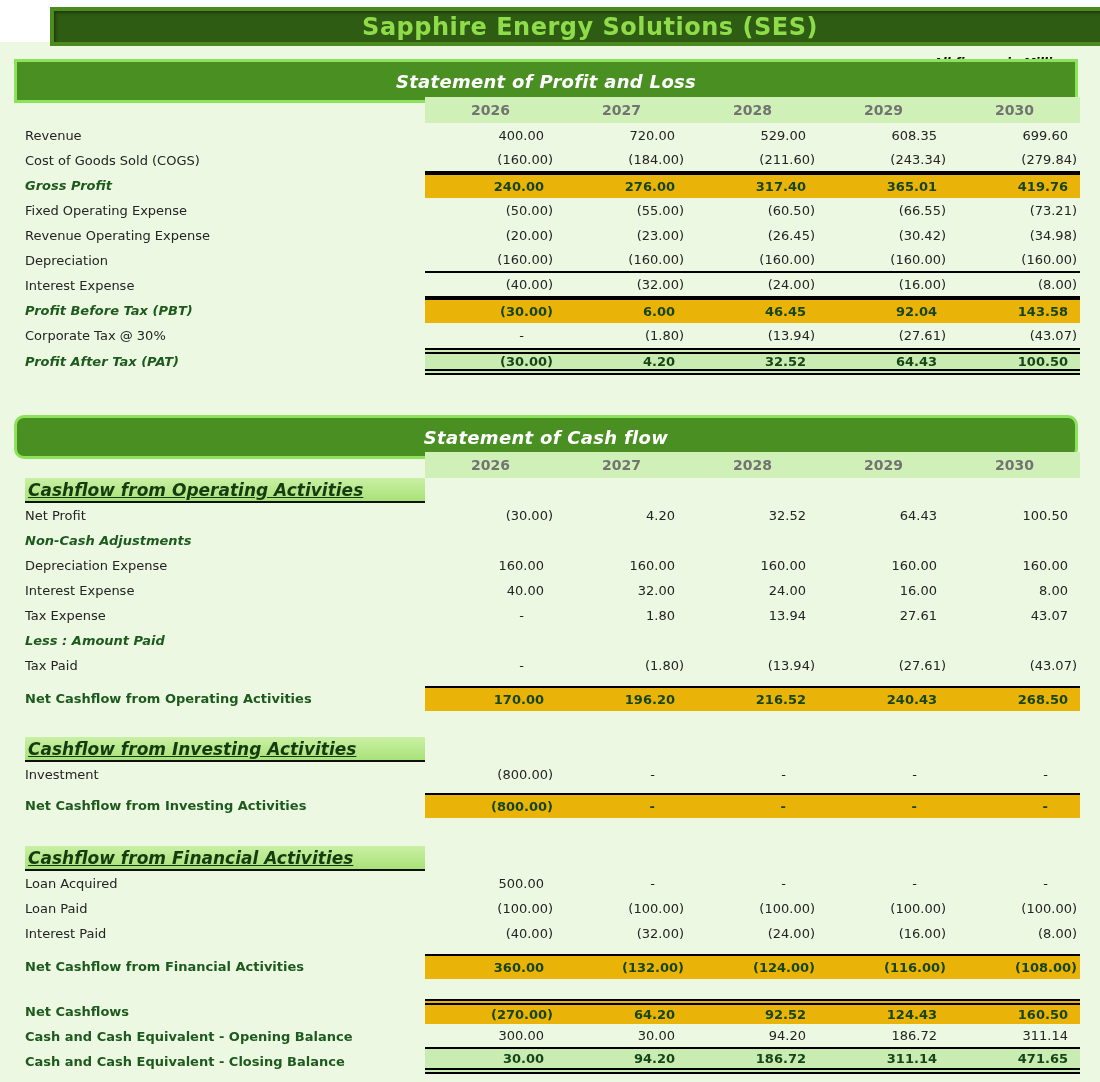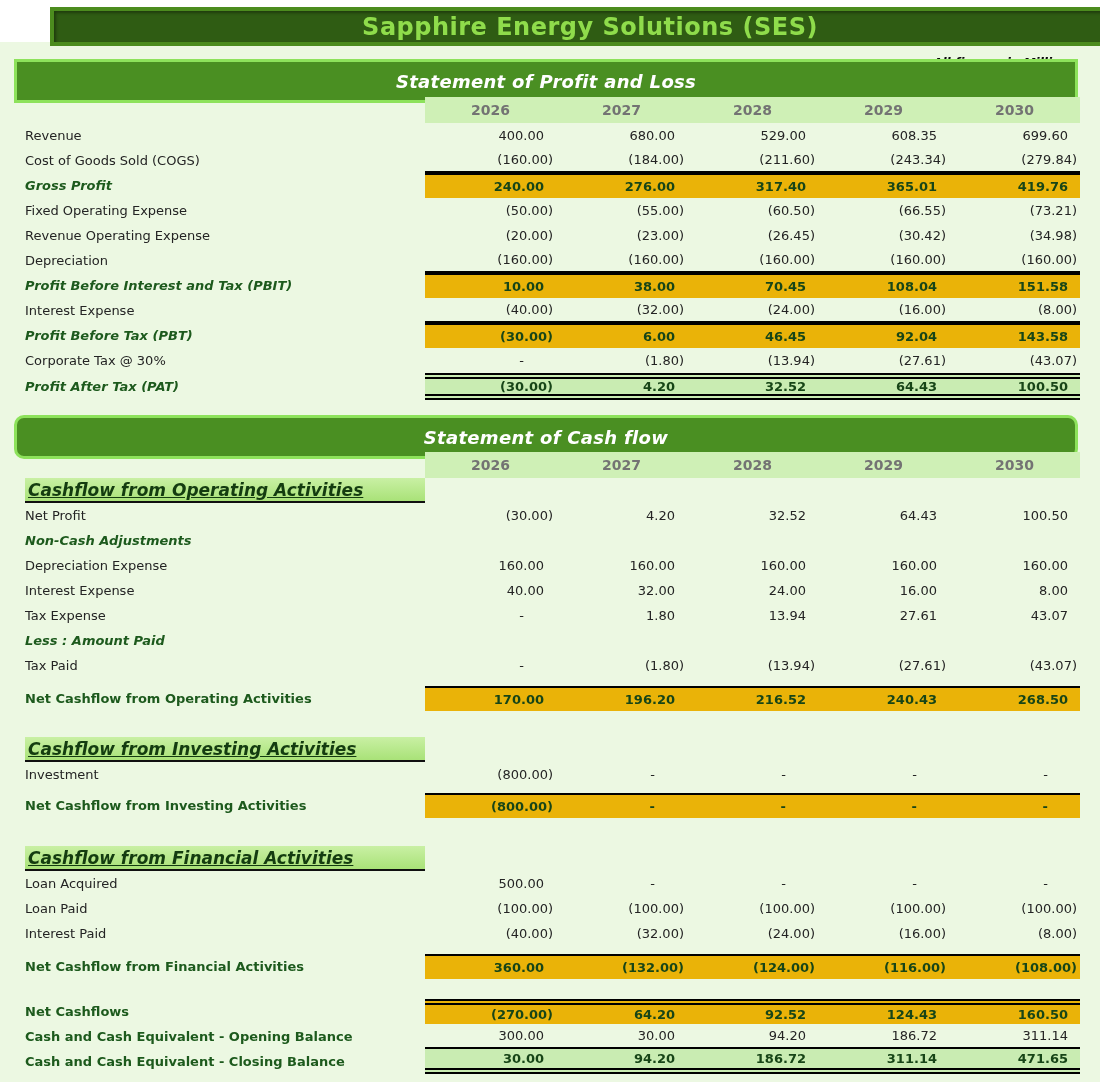--- a/index.html
+++ b/index.html
@@ -112,21 +112,21 @@
         <div class="l"></div>
         <div class="v">2026</div>
         <div class="v">2027</div>
         <div class="v">2028</div>
         <div class="v">2029</div>
         <div class="v">2030</div>
       </div>
       <div class="r">
         <div class="l">Revenue</div>
         <div class="v">400.00</div>
-        <div class="v">680.00</div>
+        <div class="v">720.00</div>
         <div class="v">529.00</div>
         <div class="v">608.35</div>
         <div class="v">699.60</div>
       </div>
       <div class="r  bbs">
         <div class="l">Cost of Goods Sold (COGS)</div>
         <div class="v p">(160.00)</div>
         <div class="v p">(184.00)</div>
         <div class="v p">(211.60)</div>
         <div class="v p">(243.34)</div>
@@ -156,28 +156,20 @@
         <div class="v p">(30.42)</div>
         <div class="v p">(34.98)</div>
       </div>
       <div class="r  bbs">
         <div class="l">Depreciation</div>
         <div class="v p">(160.00)</div>
         <div class="v p">(160.00)</div>
         <div class="v p">(160.00)</div>
         <div class="v p">(160.00)</div>
         <div class="v p">(160.00)</div>
-      </div>
-      <div class="r shade bts vb">
-        <div class="l sub">Profit Before Interest and Tax (PBIT)</div>
-        <div class="v">10.00</div>
-        <div class="v">38.00</div>
-        <div class="v">70.45</div>
-        <div class="v">108.04</div>
-        <div class="v">151.58</div>
       </div>
       <div class="r  bbs">
         <div class="l">Interest Expense</div>
         <div class="v p">(40.00)</div>
         <div class="v p">(32.00)</div>
         <div class="v p">(24.00)</div>
         <div class="v p">(16.00)</div>
         <div class="v p">(8.00)</div>
       </div>
       <div class="r shade bts vb">

